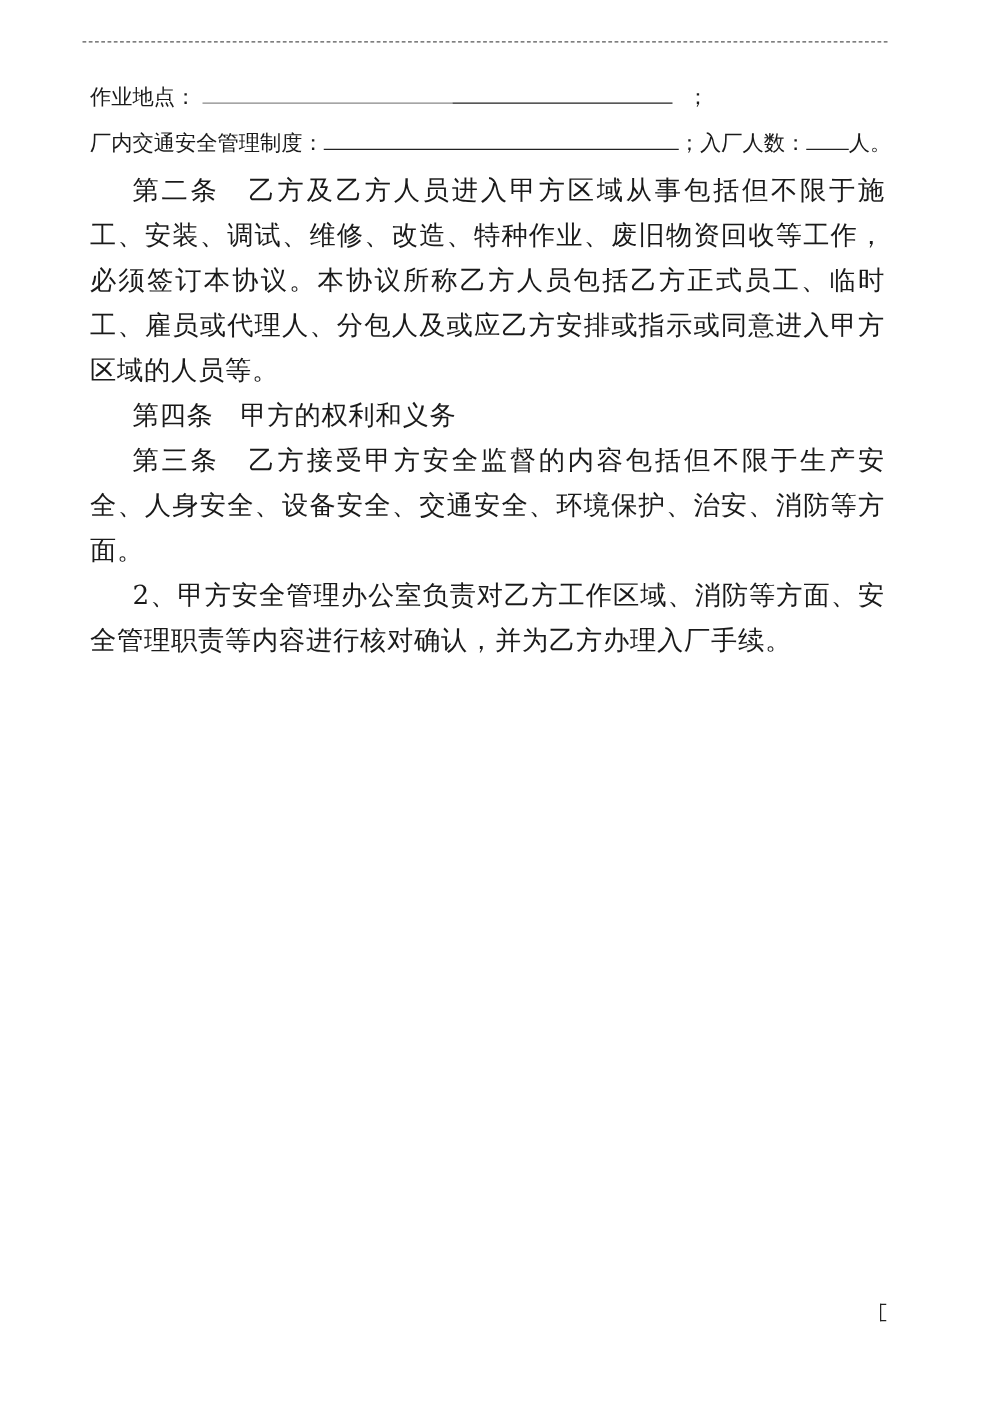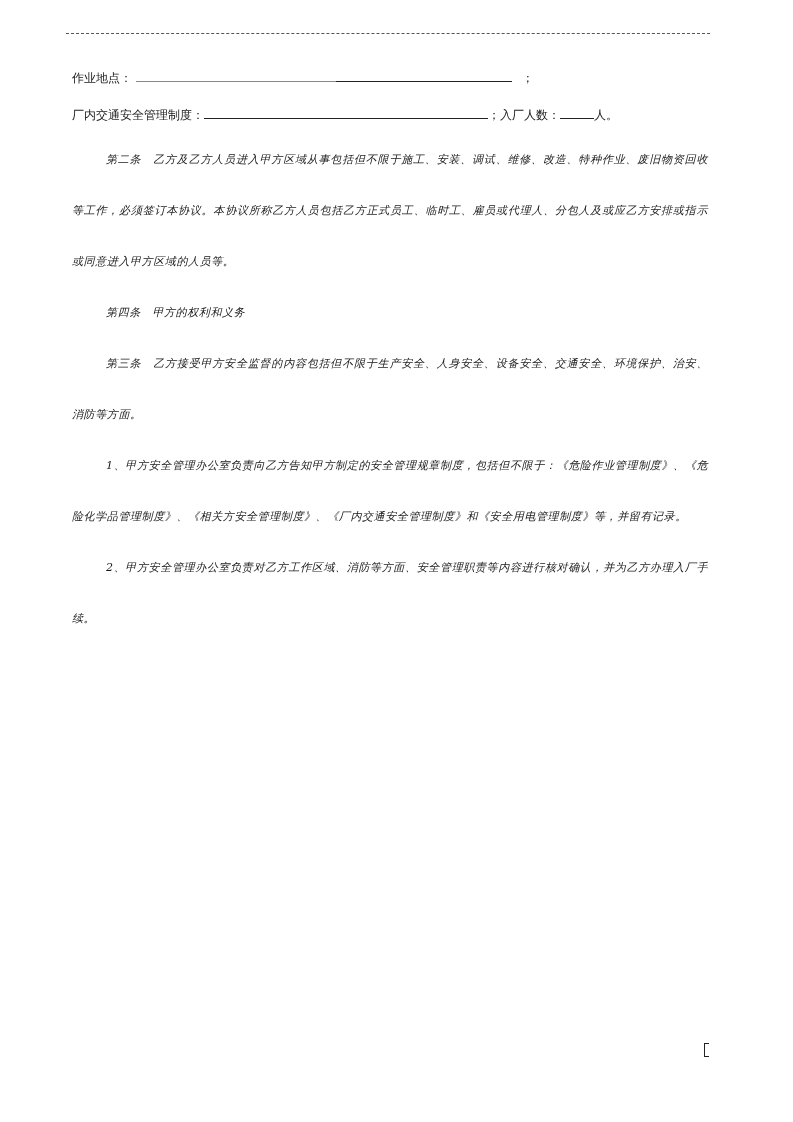--- a/index.html
+++ b/index.html
@@ -1,23 +1,23 @@
 <!DOCTYPE html>
 <html><head>
 <meta charset="utf-8">
 <style>
   html, body { margin: 0; padding: 0; background: #ffffff; }
   body { width: 793px; height: 1122px; position: relative; overflow: hidden;
          font-family: "DejaVu Serif", "Liberation Serif", serif; color: #1a1a1a; }
   .header-rule { position: absolute; left: 66px; top: 33px; width: 644px; height: 0;
                  border-top: 1px dashed #555; }
   .content { position: absolute; left: 72px; top: 60px; width: 636px; }
-  .line { font-size: 12px; line-height: 37px; white-space: nowrap; height: 37px; }
-  .para { font-size: 11px; line-height: 51px; text-indent: 34px; text-align: justify;
-          margin: 0; letter-spacing: 0.6px; font-style: italic; }
+  .line { font-size: 17px; line-height: 37px; white-space: nowrap; height: 37px; }
+  .para { font-size: 21px; line-height: 36px; text-indent: 34px; text-align: justify;
+          margin: 0; letter-spacing: 0.6px; }
   .blank { display: inline-block; border-bottom: 1px solid #222; height: 20px; vertical-align: baseline; }
   .blank.light { border-bottom: 1px solid #888; }
   .page-mark { position: absolute; left: 704px; top: 1043px; width: 4px; height: 12px;
                border-left: 1.5px solid #222; border-top: 1px solid #222; border-bottom: 1px solid #222; }
 </style>
 </head>
 <body>
 
 <div class="header-rule"></div>
 
@@ -38,23 +38,20 @@
   </p>
 
   <p class="para">
     <span>第四条</span> <span>甲方的权利和义务</span>
   </p>
 
   <p class="para">
     <span>第三条</span> <span>乙方接受甲方安全监督的内容包括但不限于生产安全、人身安全、设备安全、交通安全、环境保护、治安、消防等方面。</span>
   </p>
 
-  <p class="para">
-    <span>1、</span><span>甲方安全管理办公室负责向乙方告知甲方制定的安全管理规章制度，包括但不限于：《危险作业管理制度》、《危险化学品管理制度》、《相关方安全管理制度》、《厂内交通安全管理制度》和《安全用电管理制度》等，并留有记录。</span>
-  </p>
 
   <p class="para">
     <span>2、</span><span>甲方安全管理办公室负责对乙方工作区域、消防等方面、安全管理职责等内容进行核对确认，并为乙方办理入厂手续。</span>
   </p>
 
 
 
 
 </div>
 

